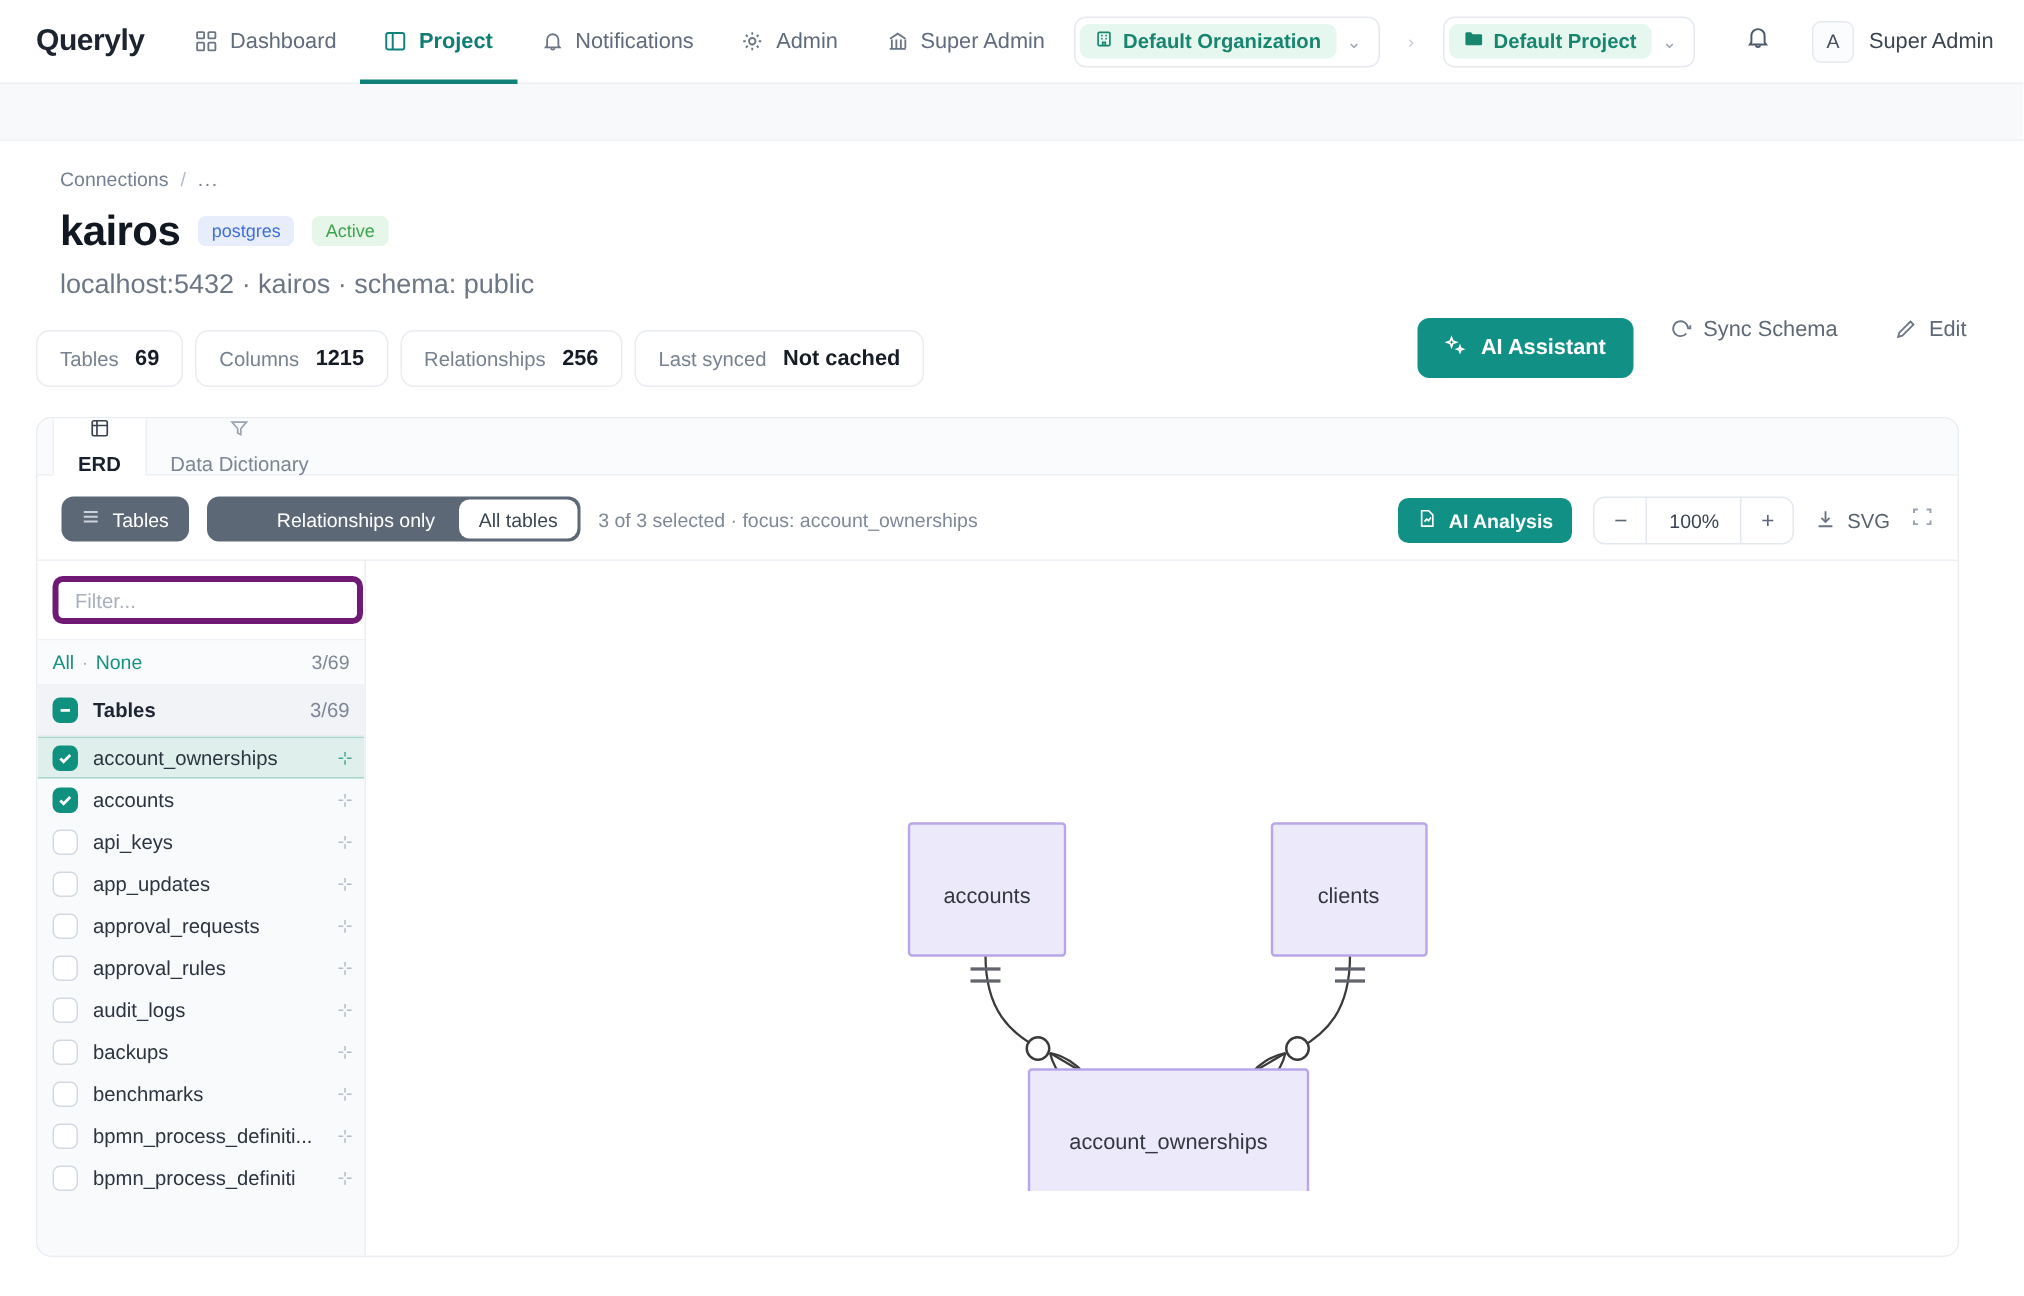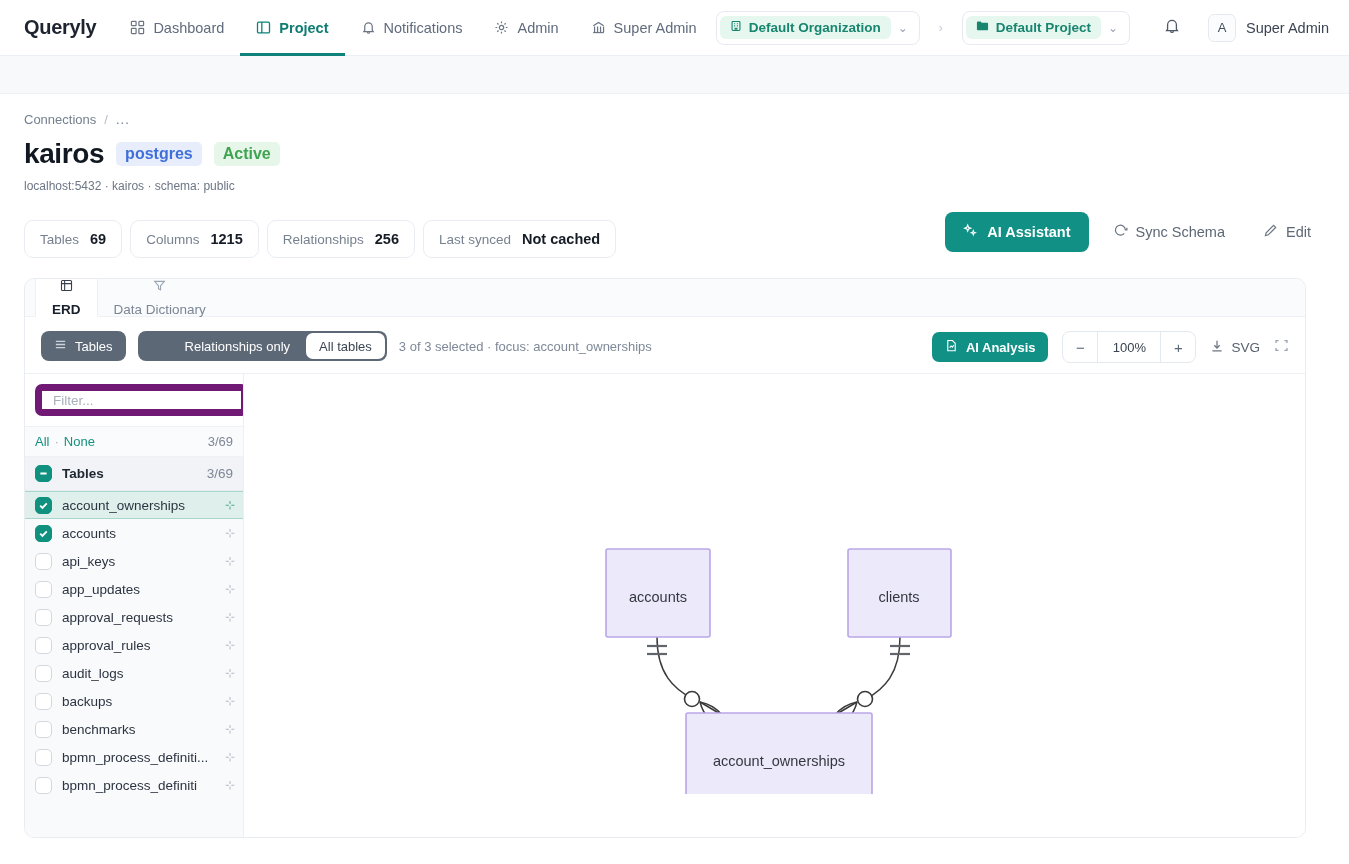--- a/index.html
+++ b/index.html
@@ -95,55 +95,55 @@
 
   
   .band {
     height: 38px;
     background: #f7f9fb;
     border-bottom: 1px solid #eef1f5;
   }
 
   
   .pagehead {
-    padding: 18px 24px 0 24px;
+    padding: 18px 24px 0 40px;
     position: relative;
     height: 108px;
   }
   .crumbs { font-size: 13px; color: #74808f; display: flex; gap: 8px; align-items: center; }
   .crumbs .c-link { cursor: pointer; }
   .crumbs .c-sep { color: #b5bdc8; }
   .crumbs .c-dots { cursor: pointer; letter-spacing: 1px; }
   .titlerow { display: flex; align-items: center; gap: 12px; margin-top: 11px; }
   .dbtitle { font-size: 28px; font-weight: bold; color: #121821; letter-spacing: -0.4px; }
   .chip {
-    font-size: 16px; font-weight: bold;
+    font-size: 12px; font-weight: normal;
     padding: 3px 9px; border-radius: 5px;
   }
   .chip.kind { background: #e8edfb; color: #3f6fd8; }
   .chip.state { background: #e6f6e9; color: #3fa451; }
-  .subline { margin-top: 9px; font-size: 12px; color: #6c7685; }
+  .subline { margin-top: 9px; font-size: 18px; color: #6c7685; }
 
   .headactions {
     position: absolute; right: 24px; top: 138px;
     transform: translateY(-50%);
     display: flex; align-items: center; gap: 10px;
   }
   .btn-ai {
     display: flex; align-items: center; gap: 9px;
     background: #119185; color: #fff;
     border: none; border-radius: 8px;
     padding: 0 18px; height: 40px;
     font-size: 14.5px; font-weight: bold;
     cursor: pointer;
     font-family: inherit;
     margin-left: 28px;
   }
   .btn-ghost {
-    display: flex; align-items: center; gap: 8px;
+    display: flex; align-items: flex-start; gap: 8px;
     background: transparent; border: none;
     color: #5e6876; font-size: 14.5px;
     padding: 0 14px; height: 40px;
     cursor: pointer; font-family: inherit;
   }
 
   
   .stats { display: flex; gap: 8px; padding: 18px 24px 0 24px; }
   .stat {
     border: 1px solid #e9edf2; border-radius: 9px;
@@ -277,21 +277,21 @@
   }
   .filterrow {
     display: flex; align-items: center; gap: 6px;
     padding: 10px 8px 10px 10px;
     background: #fff;
     border-bottom: 1px solid #eef1f5;
   }
   .filterinput {
     flex: 1;
     height: 32px;
-    border: 7px solid #701a75; border-radius: 7px;
+    border: 4px solid #701a75; border-radius: 7px;
     background: #fff;
     padding: 0 11px;
     font-size: 13.5px;
     color: #2e3744;
     font-family: inherit;
     outline: none;
   }
   .filterinput::placeholder { color: #a8b0bb; }
   .collapse-btn {
     width: 26px; height: 30px;

